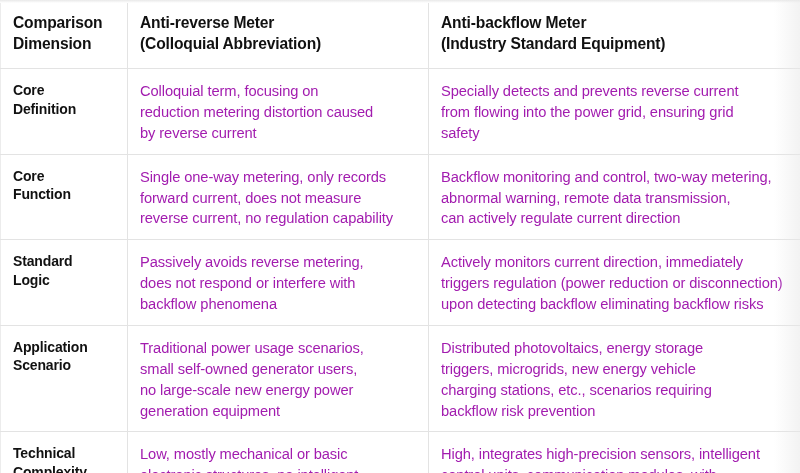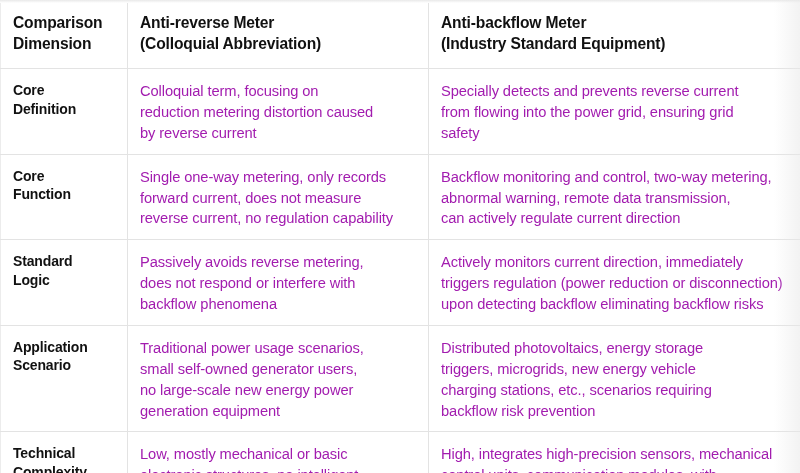--- a/index.html
+++ b/index.html
@@ -187,19 +187,19 @@
       <tr class="r-complexity">
         <td class="dim">
             <span class="l">Technical</span>
             <span class="l">Complexity</span>
           </td>
         <td class="body">
             <span class="l">Low, mostly mechanical or basic</span>
             <span class="l">electronic structures, no intelligent</span>
           </td>
         <td class="body">
-            <span class="l">High, integrates high-precision sensors, mechanical</span>
+            <span class="l">High, integrates high-precision sensors, intelligent</span>
             <span class="l">control units, communication modules, with</span>
           </td>
       </tr>
     </tbody>
   </table>
 </div>
 
 </body></html>

